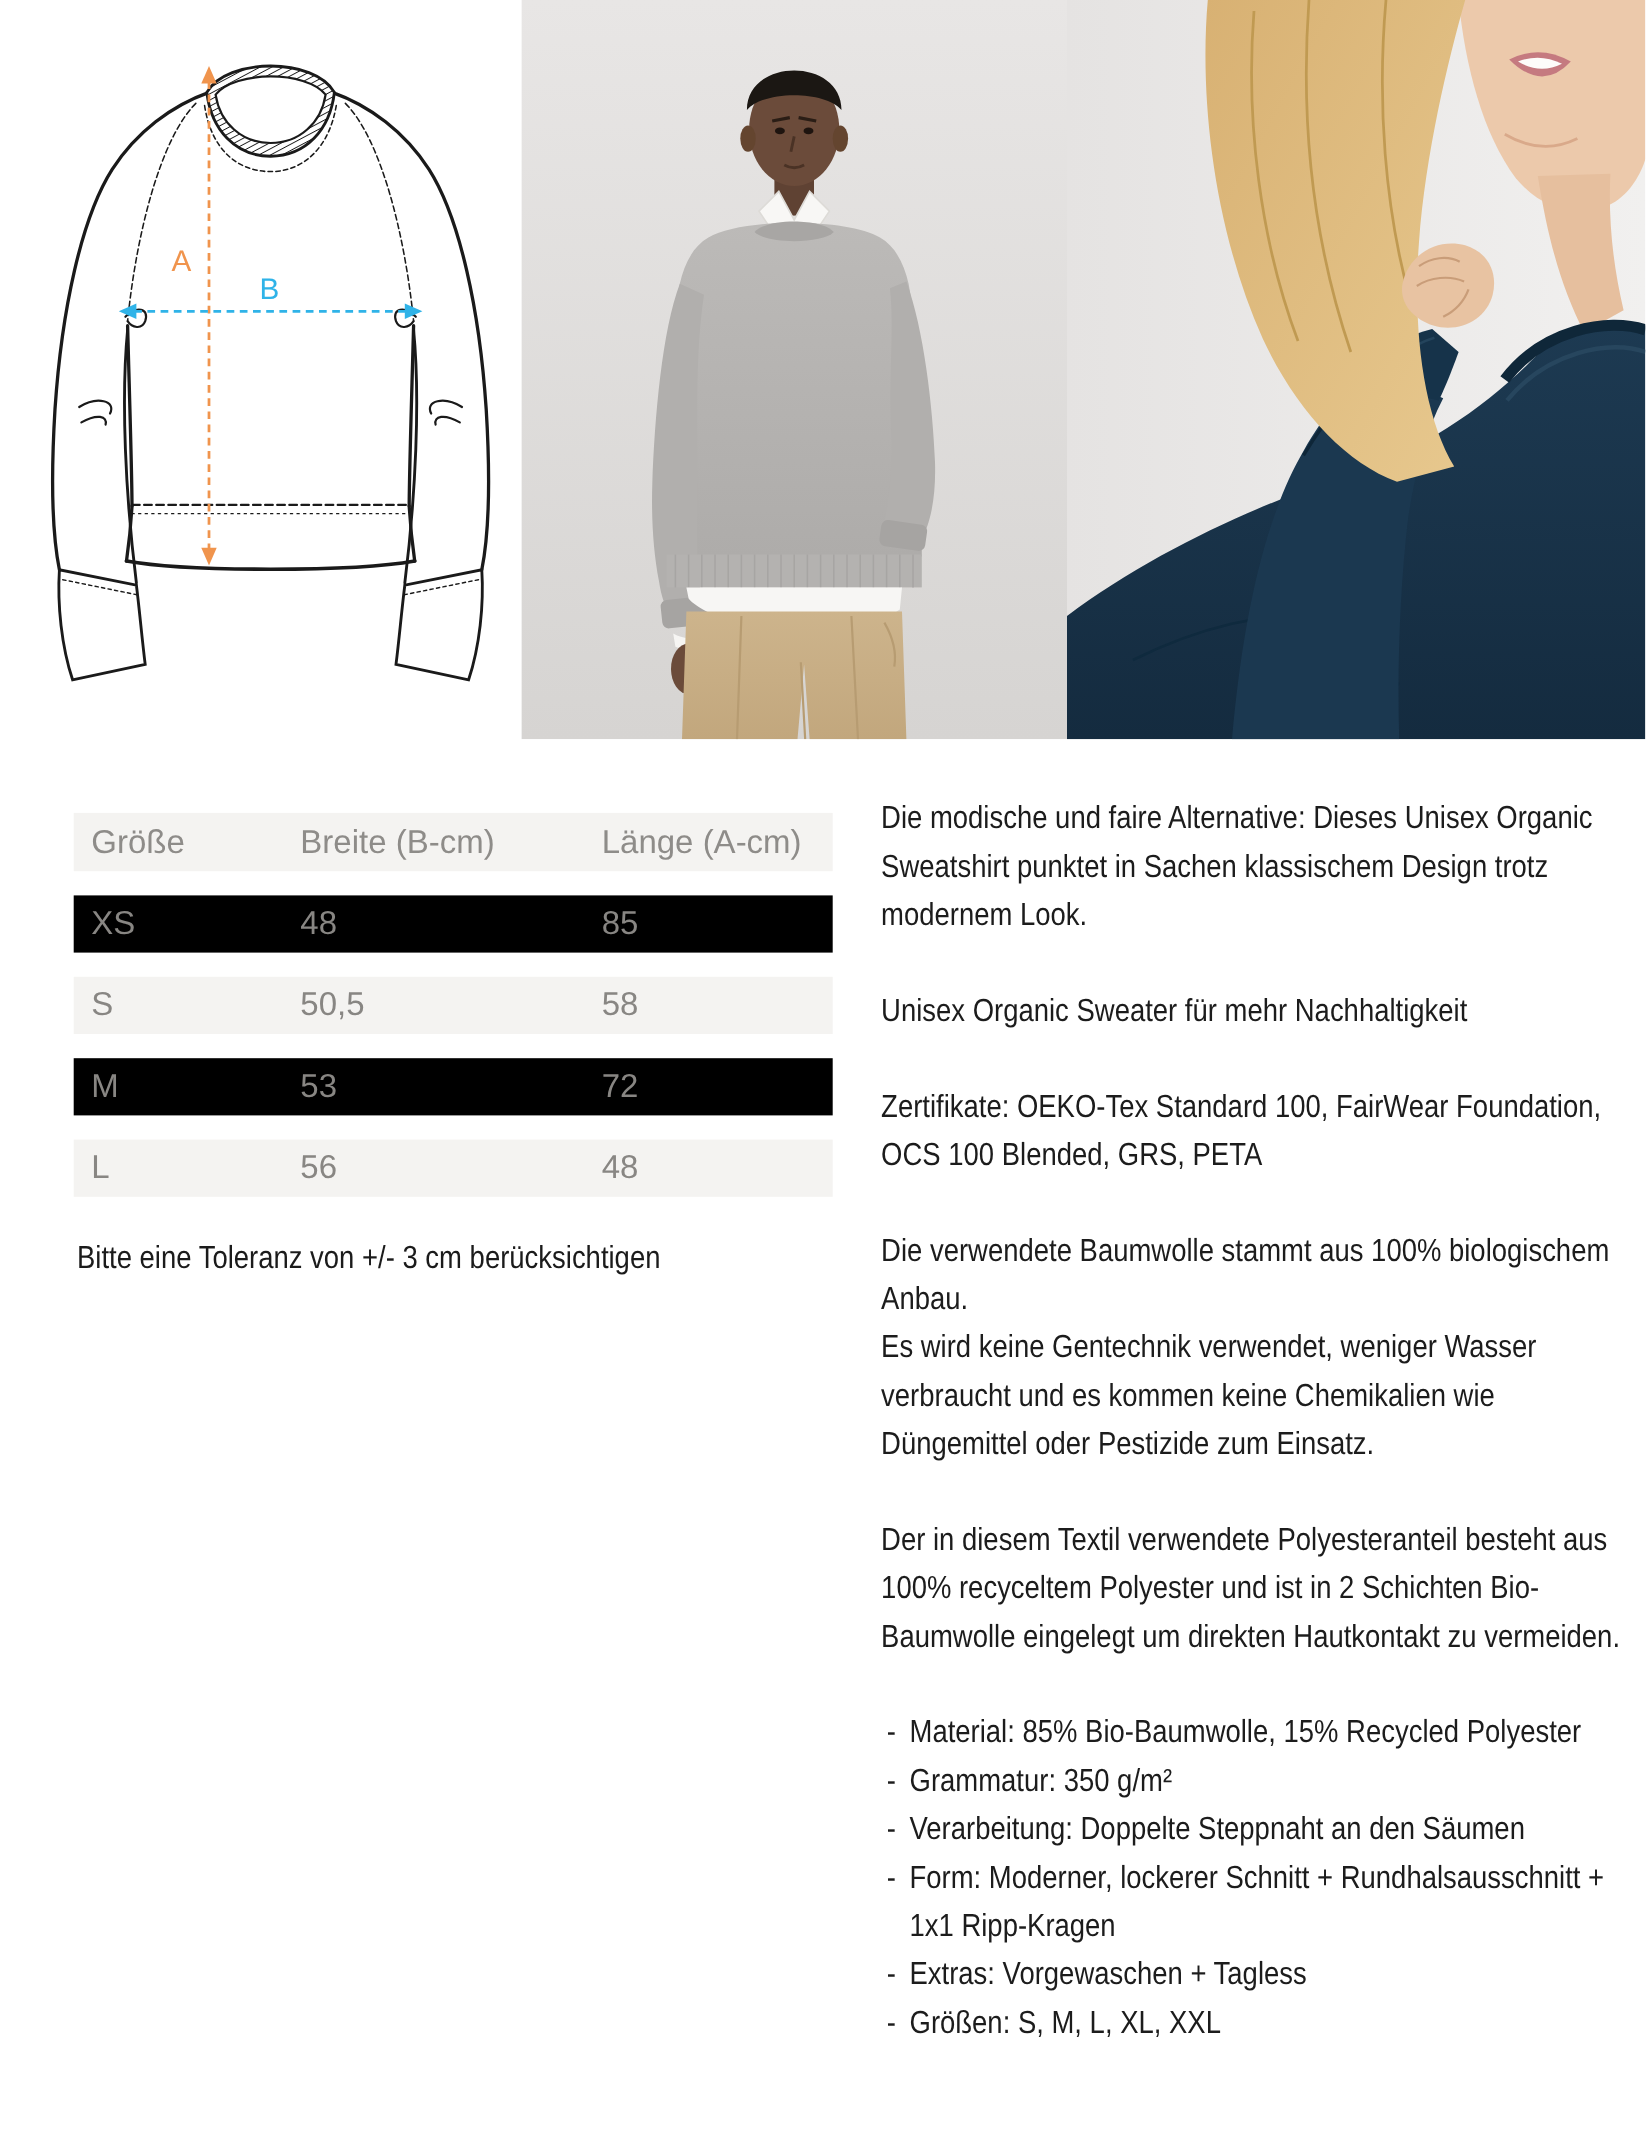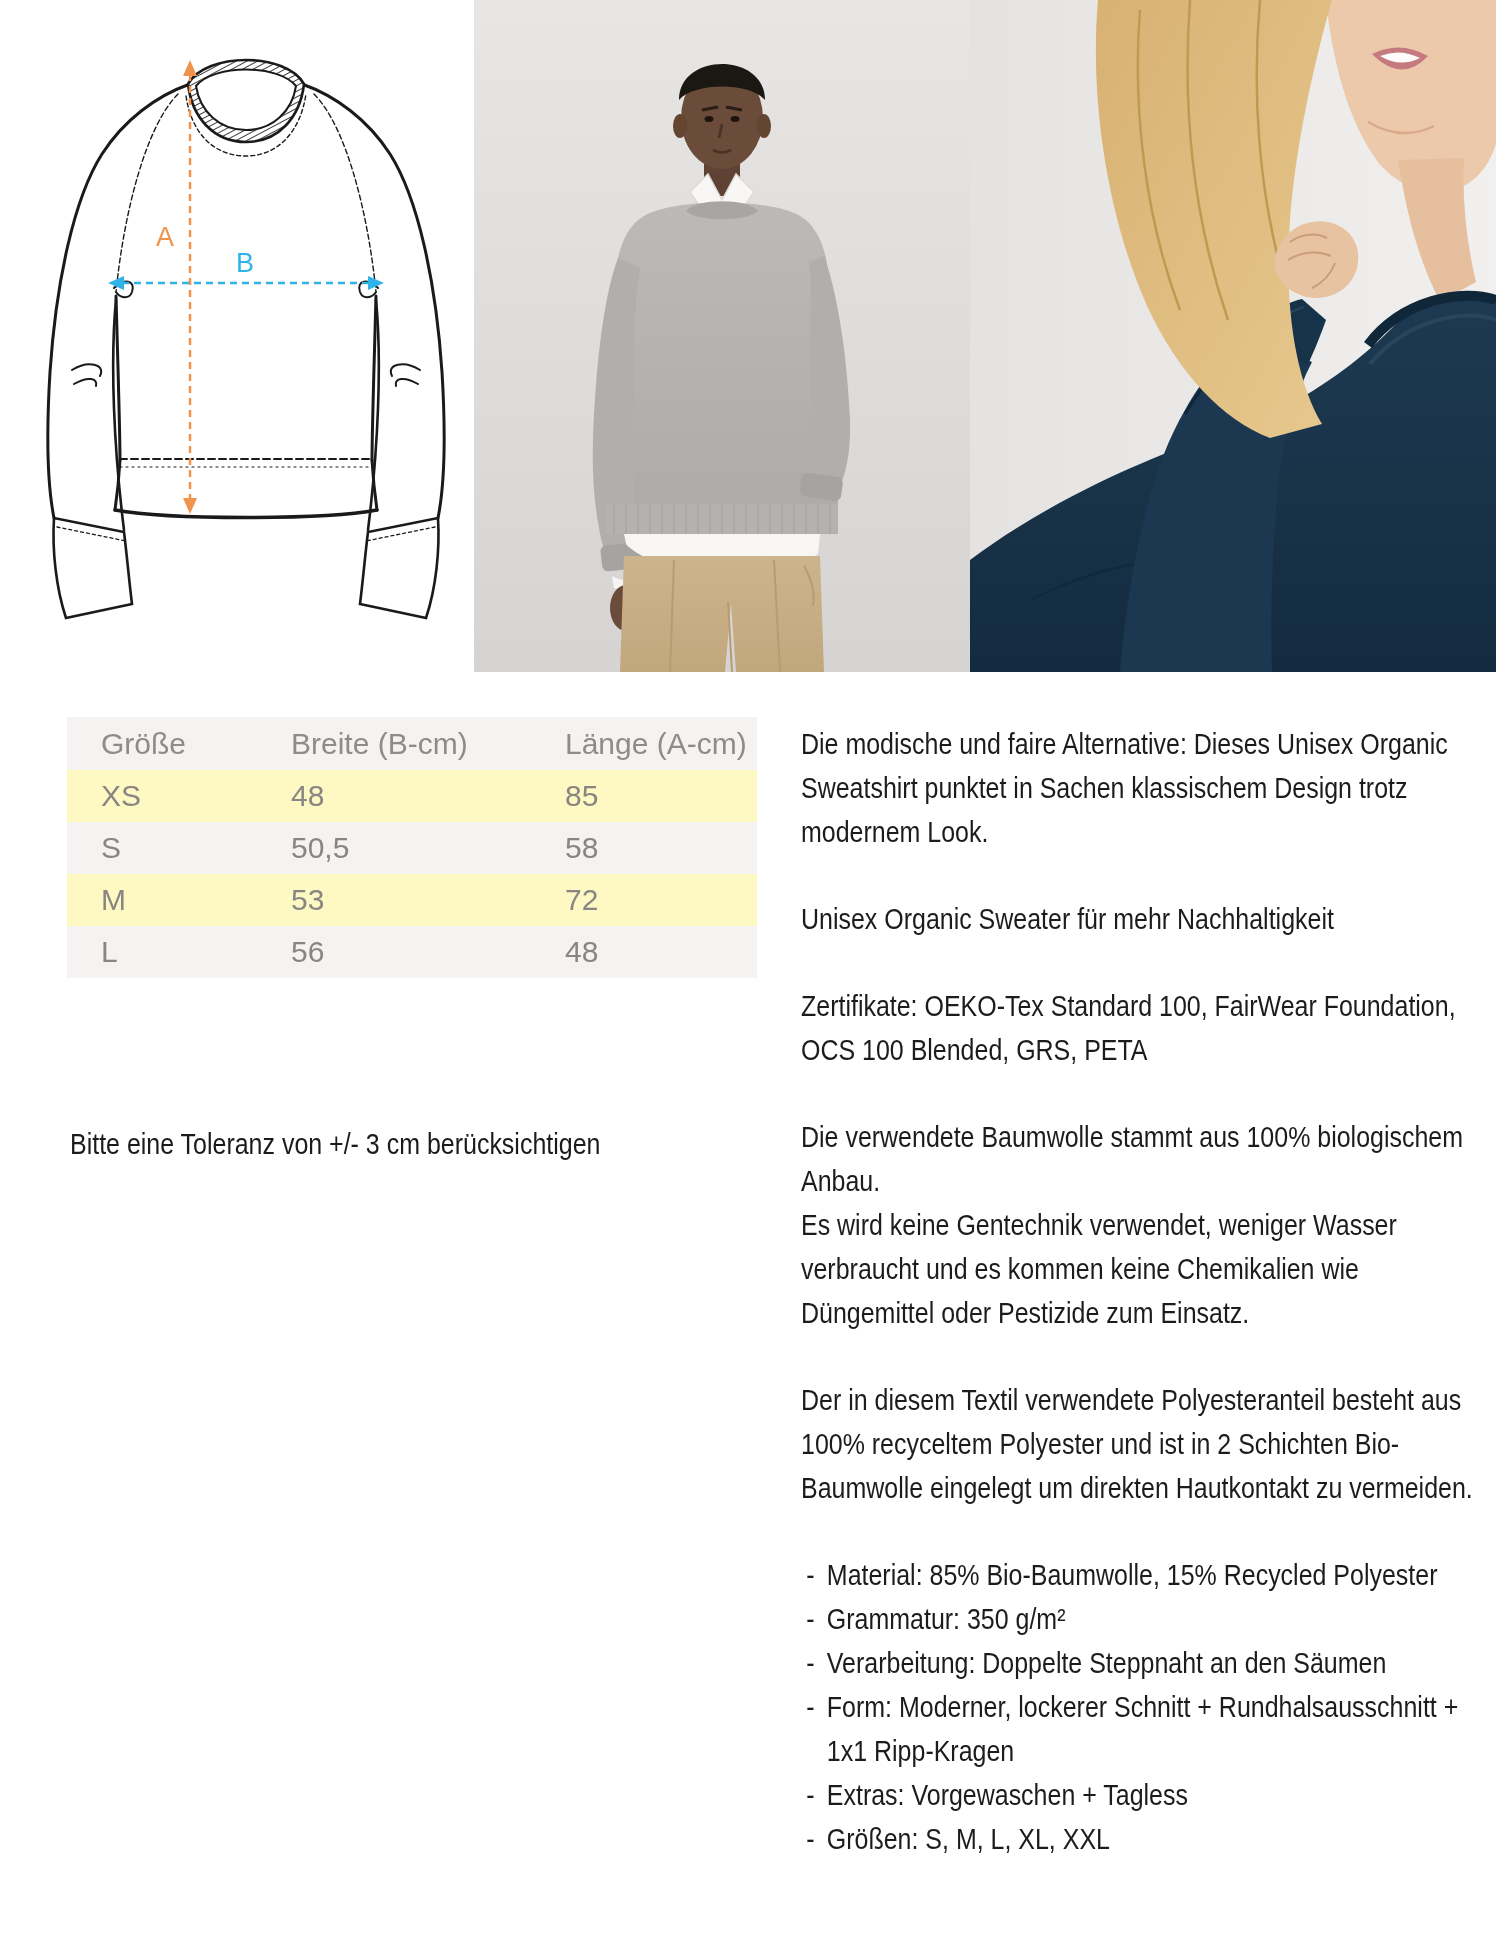--- a/index.html
+++ b/index.html
@@ -8,23 +8,23 @@
   .abs{position:absolute;}
 
   
   .diagram{left:30px;top:40px;width:440px;height:630px;}
   .photo-man{left:474px;top:0;width:496px;height:672px;}
   .photo-woman{left:970px;top:0;width:526px;height:672px;}
 
   
   .size-table{left:67px;top:717px;width:690px;font-size:30px;}
   .t-row{display:grid;grid-template-columns:190px 274px 1fr;align-items:center;
-         padding-left:34px;box-sizing:border-box;height:52px;}
+         padding-left:16px;box-sizing:border-box;height:52px;margin-top:22px;}
   .t-row.head{height:53px;background:#f4f3f1;color:#8e8c89;}
-  .t-row.dark{background:#fef9c3;color:#888683;}
+  .t-row.dark{background:#000000;color:#888683;}
   .t-row.light{background:#f4f3f1;color:#888683;}
 
   
   .condensed{transform:scaleX(0.861);transform-origin:0 0;}
   .note{left:70px;top:1128px;width:900px;font-size:29px;color:#1b1b1b;}
   .desc{left:801px;top:722px;width:790px;font-size:29px;line-height:44px;color:#1c1c1c;
         hyphens:auto;-webkit-hyphens:auto;}
   .desc p{margin:0 0 43px 0;white-space:pre-line;}
   .desc ul{list-style:none;margin:0;padding:0;}
   .desc li{position:relative;padding-left:30px;}

